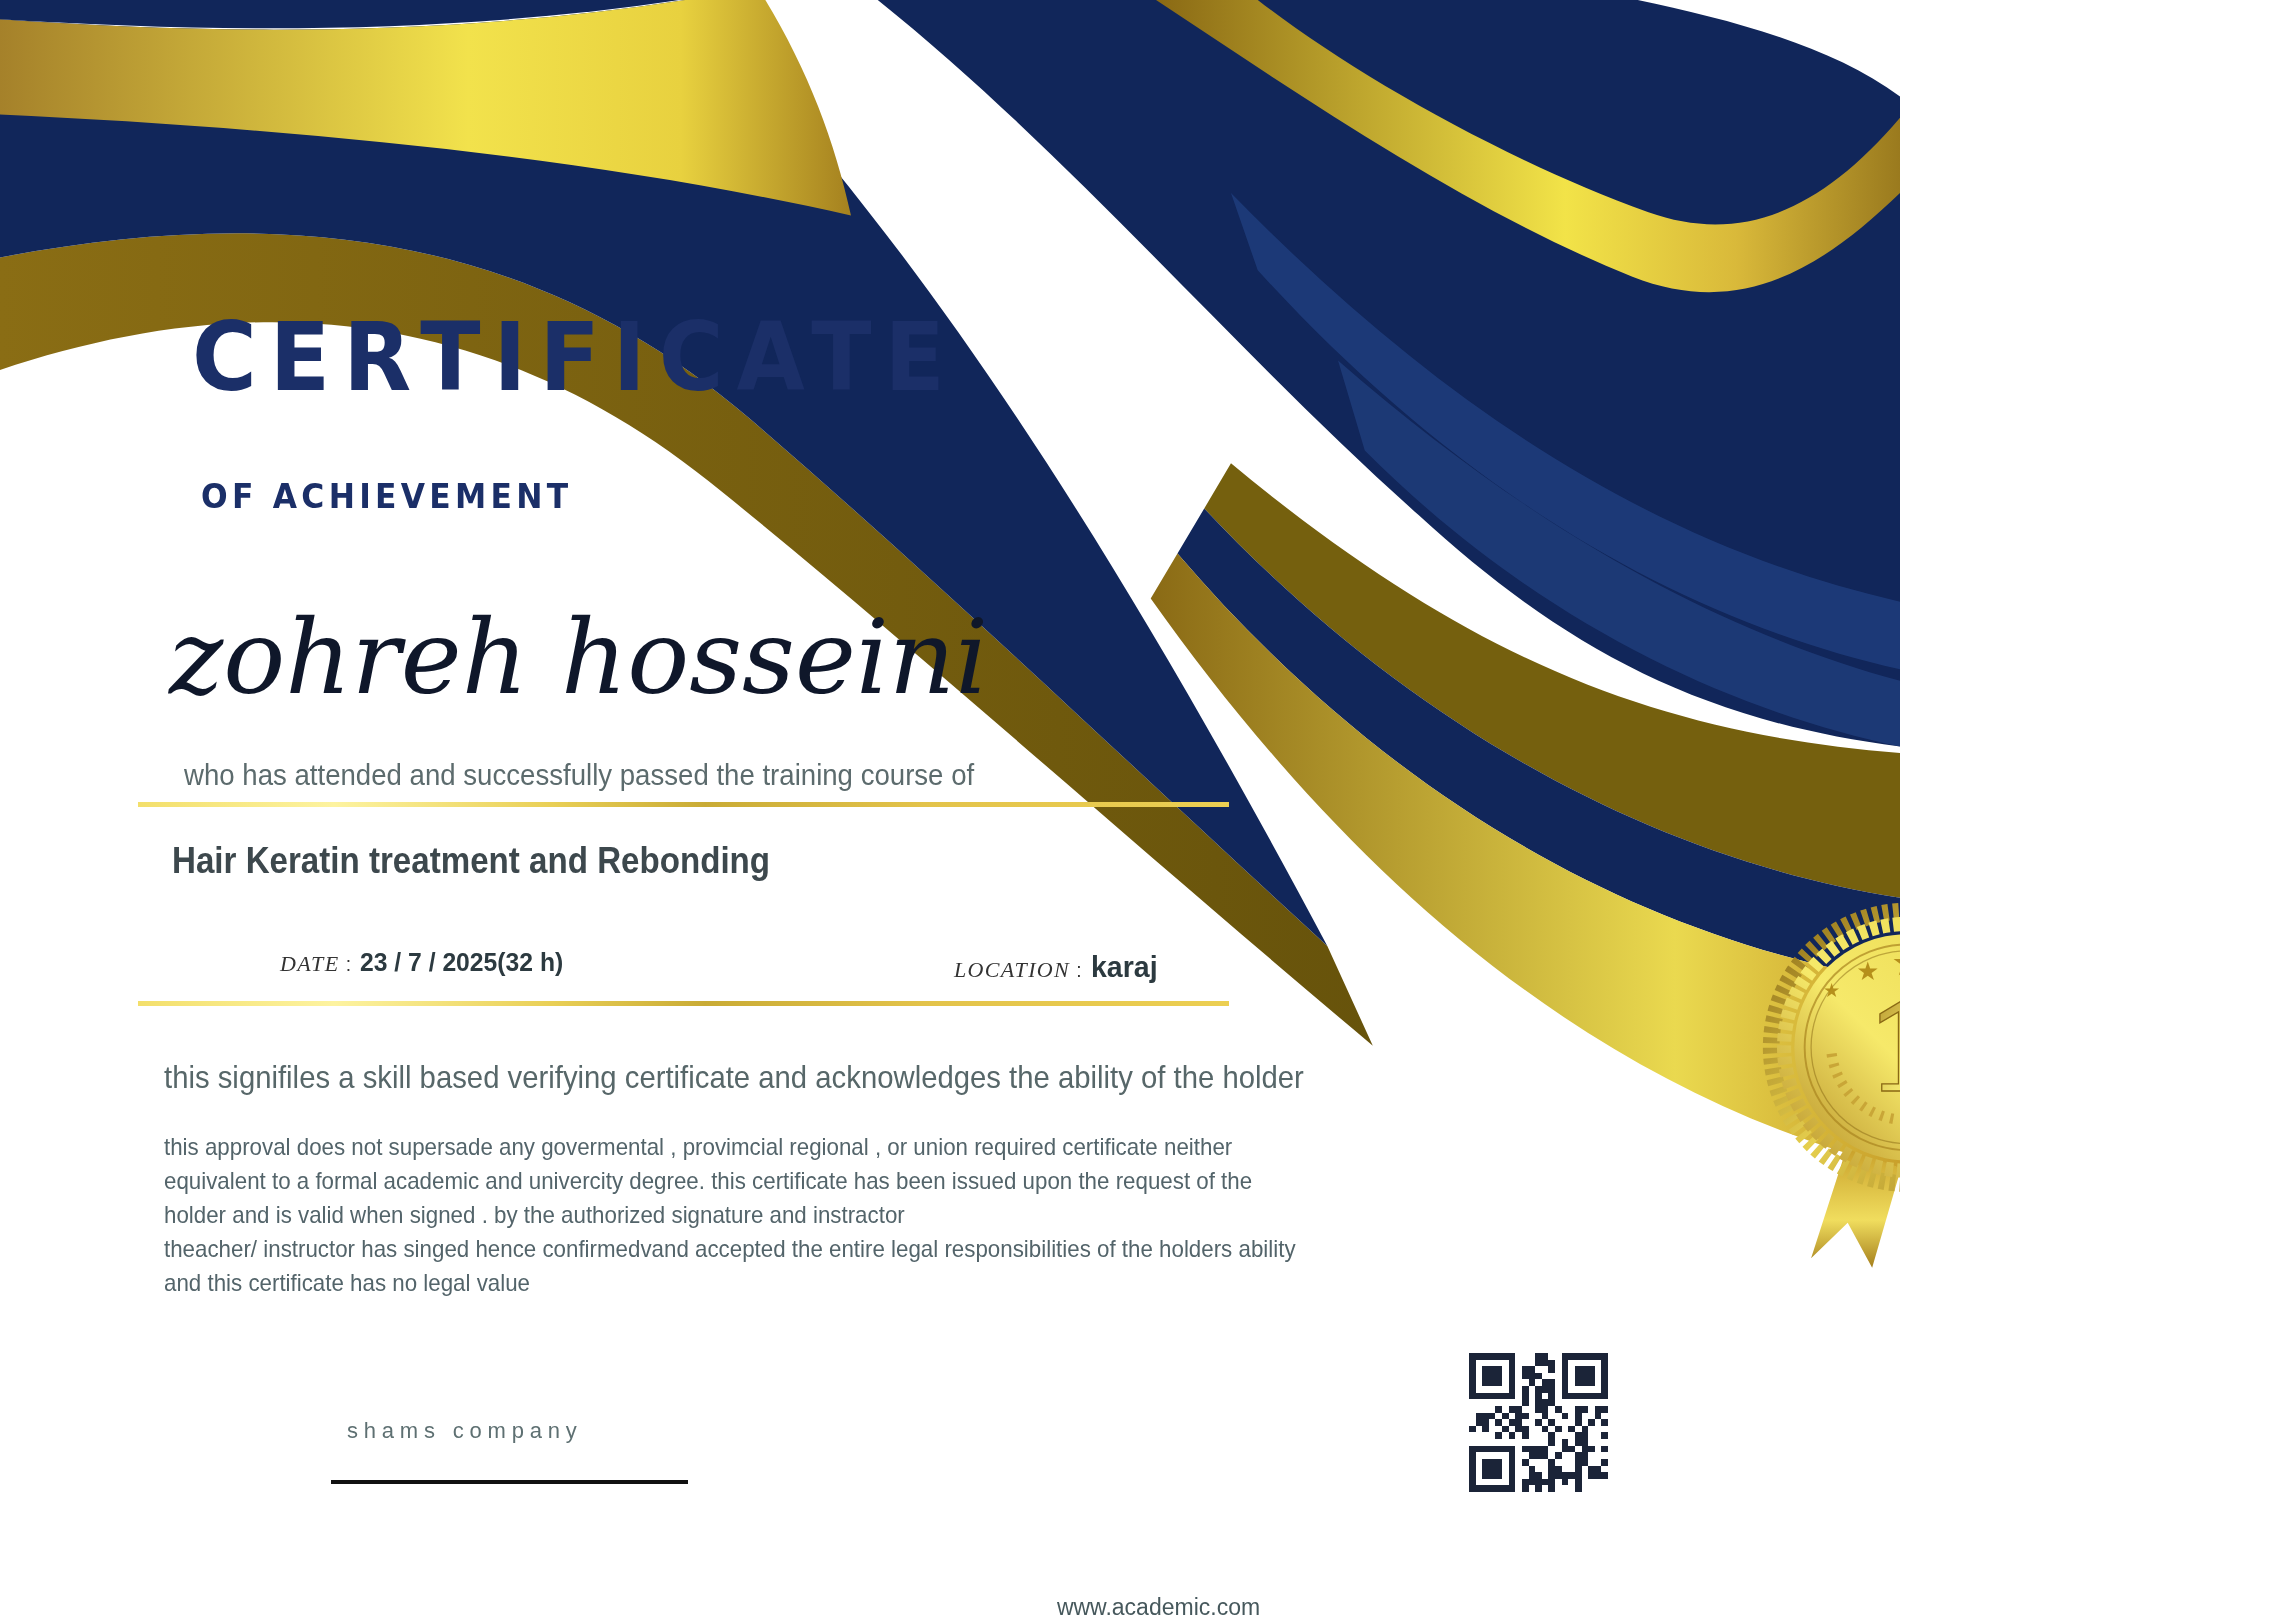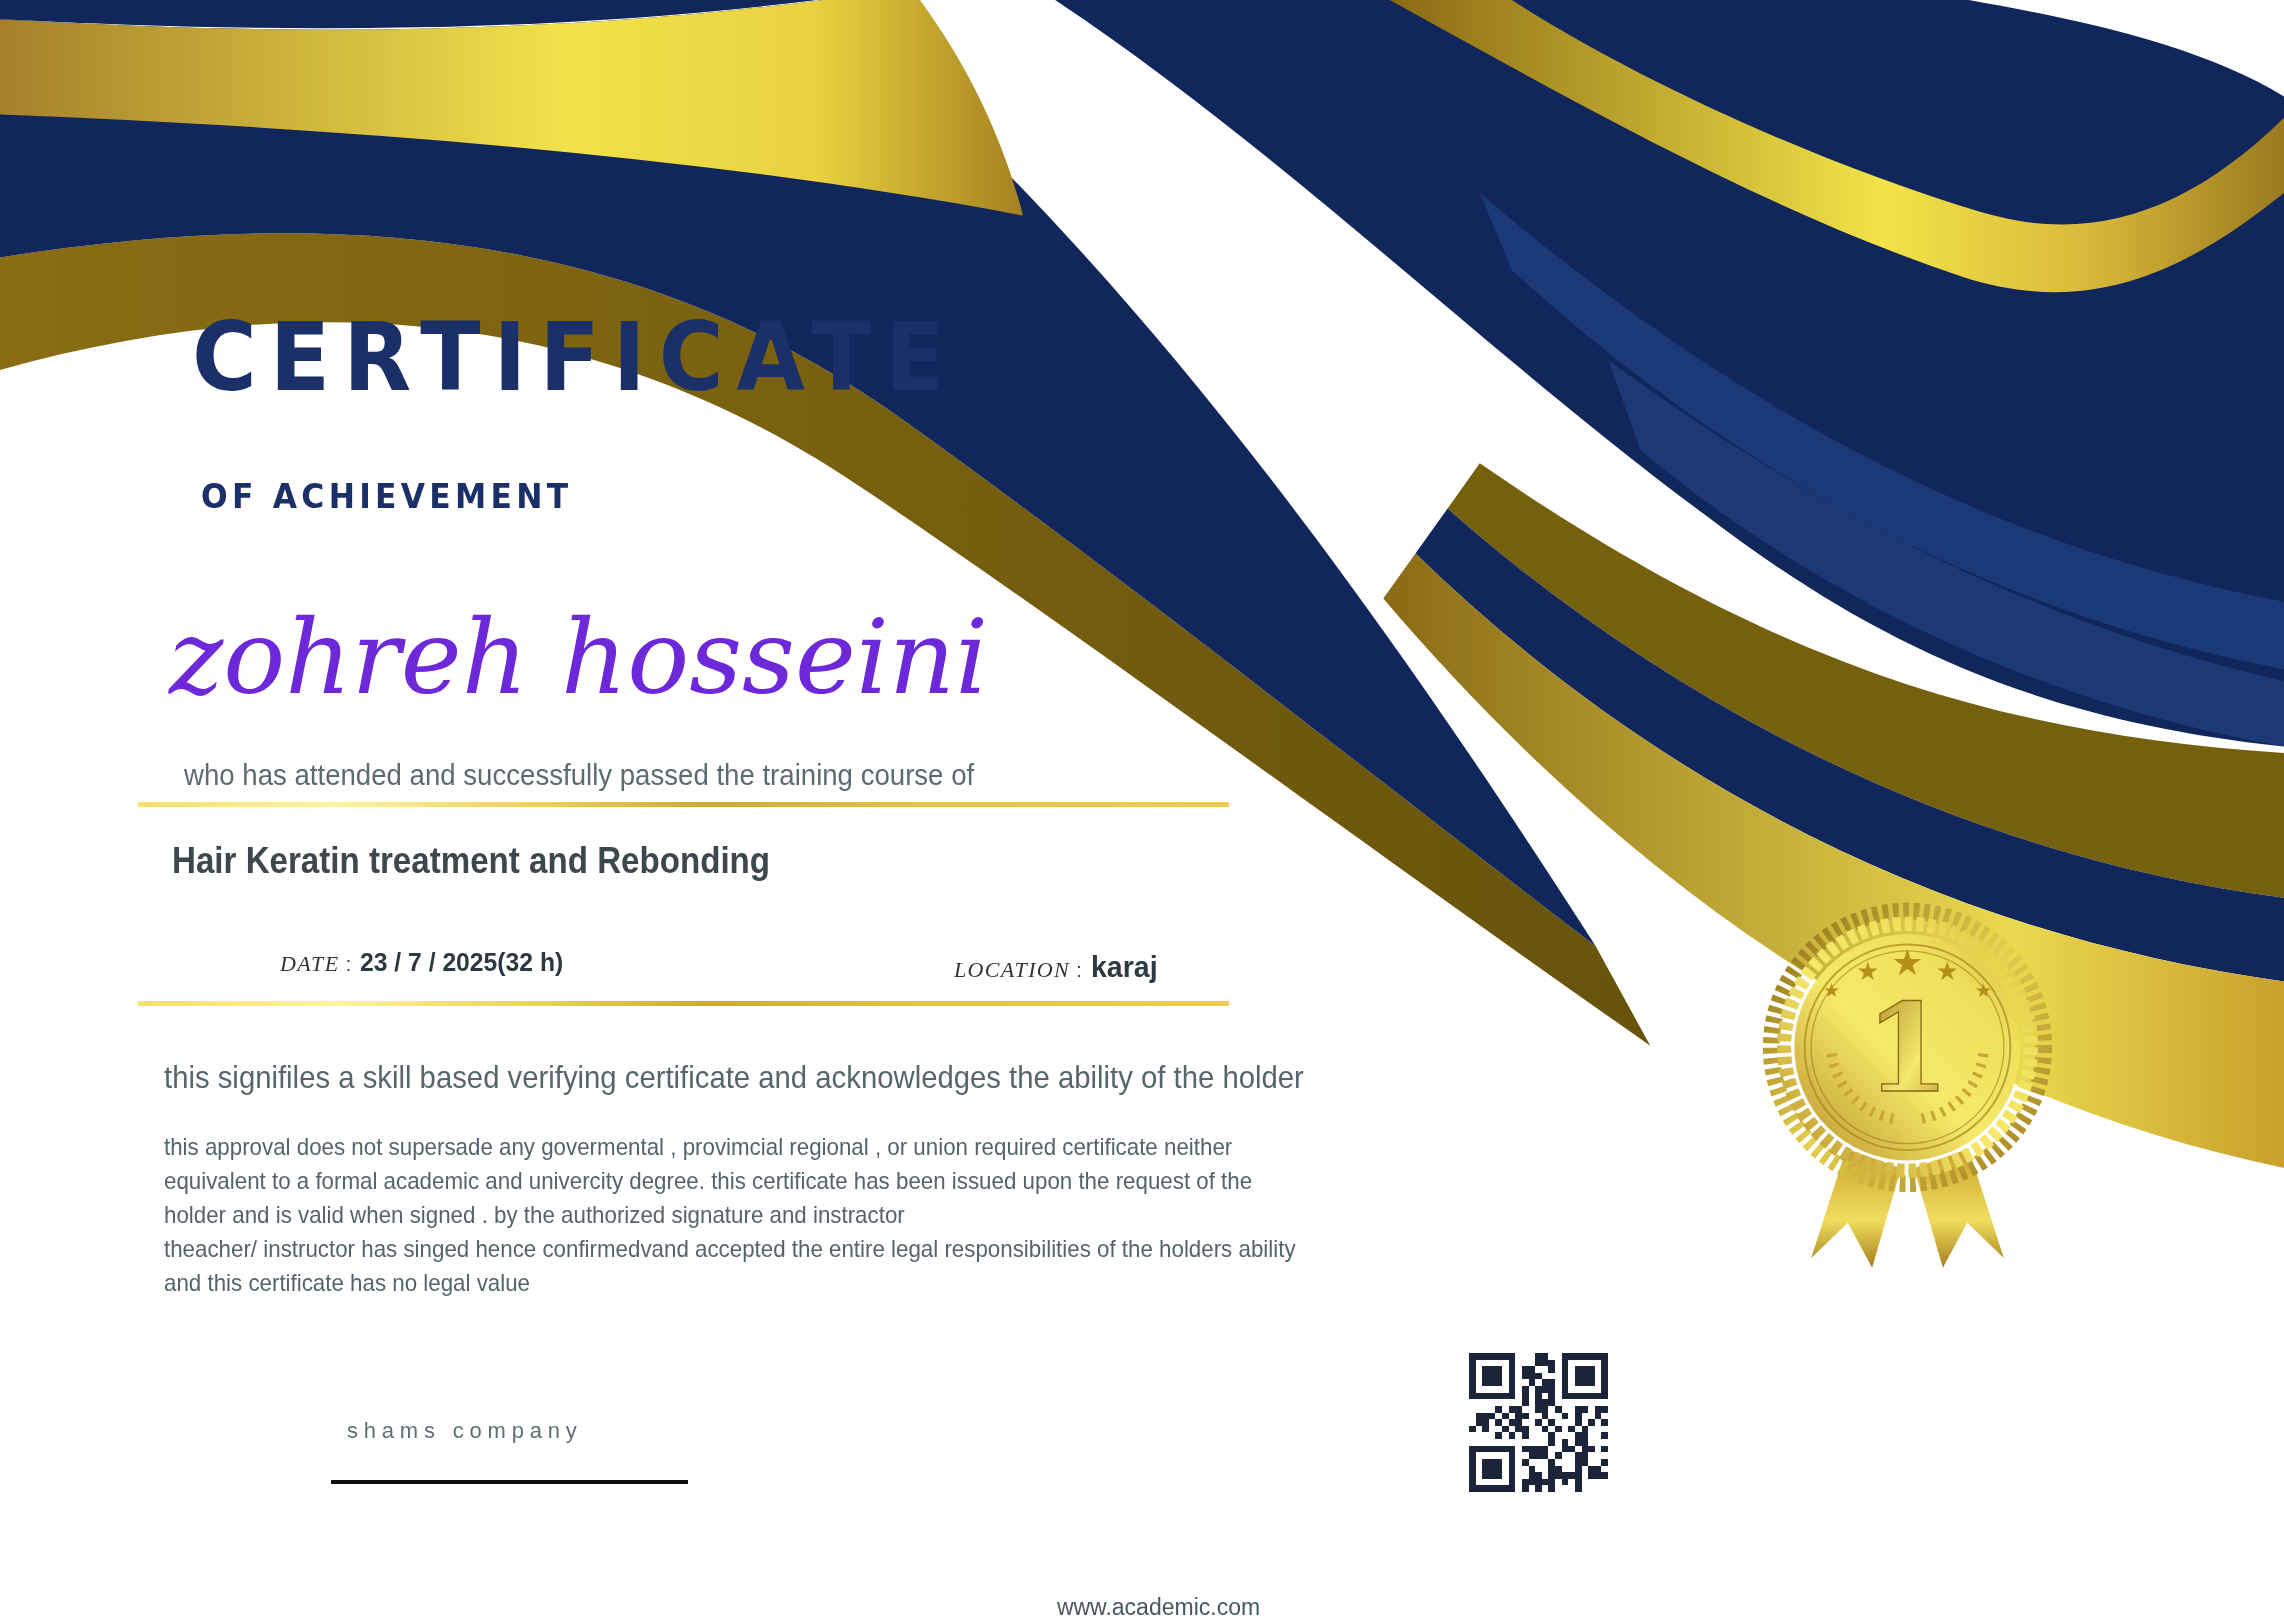--- a/index.html
+++ b/index.html
@@ -1,25 +1,25 @@
 <!DOCTYPE html>
 <html style="font-size:10.3px"><head>
 <meta charset="utf-8">
 <style>
   html,body{margin:0;padding:0;background:#ffffff;}
-  .certificate{position:relative;width:2284px;height:1623px;background:var(--paper,#ffffff);overflow:hidden;
+  .certificate{position:relative;width:1900px;height:1623px;background:var(--paper,#ffffff);overflow:hidden;
     font-family:"Liberation Sans",sans-serif;}
   .deco{position:absolute;inset:0;width:100%;height:100%;}
   .abs{position:absolute;}
   .title-main{left:192px;top:302px;font-size:95px;font-weight:bold;letter-spacing:14px;
     color:var(--navy-text,#1b2f68);font-family:"DejaVu Sans",sans-serif;transform:scaleX(.93);transform-origin:left top;}
   .title-sub{left:201px;top:477px;font-size:33px;font-weight:bold;letter-spacing:4.5px;
     color:var(--navy-text,#1b2f68);font-family:"DejaVu Sans",sans-serif;transform:scaleX(.95);transform-origin:left top;}
   .name{left:169px;top:597px;font-size:103px;font-style:italic;font-family:"DejaVu Serif",serif;
-    color:#6d28d9;}
+    color:#0f172a;}
   .intro{left:184px;top:758px;font-size:30px;color:#5c6b6d;transform:scaleX(.92);transform-origin:left top;}
   .gold-line{height:5.1px;background:linear-gradient(90deg,#f3df6b 0%,#fdf3a0 18%,#e9cf55 38%,#c9ab35 52%,#e3c34a 72%,#eccf52 100%);}
   .gold-line.l1{left:138px;top:802px;width:1091px;}
   .gold-line.l2{left:138px;top:1001px;width:1091px;}
   .course{left:172px;top:840px;font-size:36px;font-weight:bold;color:#3d484d;
     transform:scaleX(.92);transform-origin:left top;}
   .details{left:280px;top:947px;width:965px;font-size:22px;color:#2f2f2f;}
   .lbl{font-family:"Liberation Serif",serif;font-size:22px;letter-spacing:1.3px;color:#333;font-style:italic;}
   .sep{font-size:19.3px;padding:0 9px 0 6.4px;color:#333;}
   .val{font-weight:bold;font-size:26px;color:#2c3a40;transform:scaleX(.95);transform-origin:left bottom;display:inline-block;}

